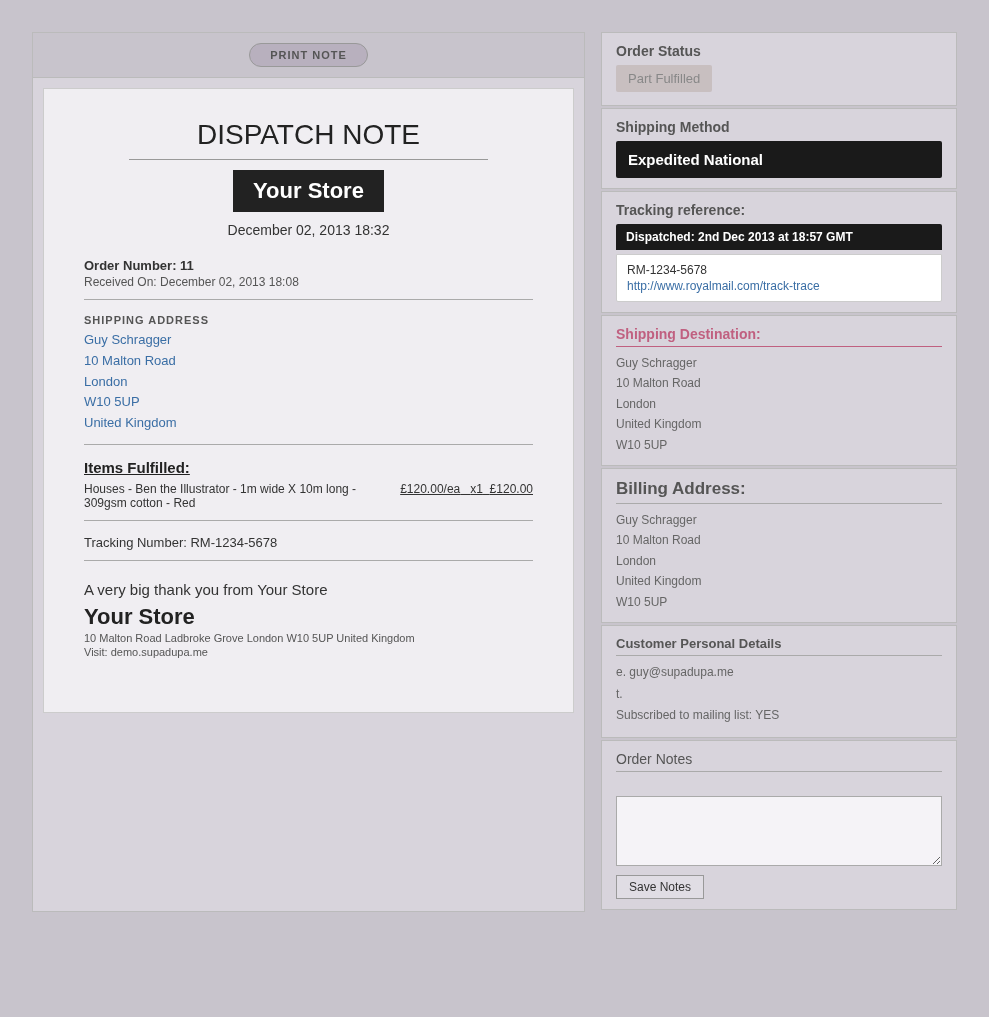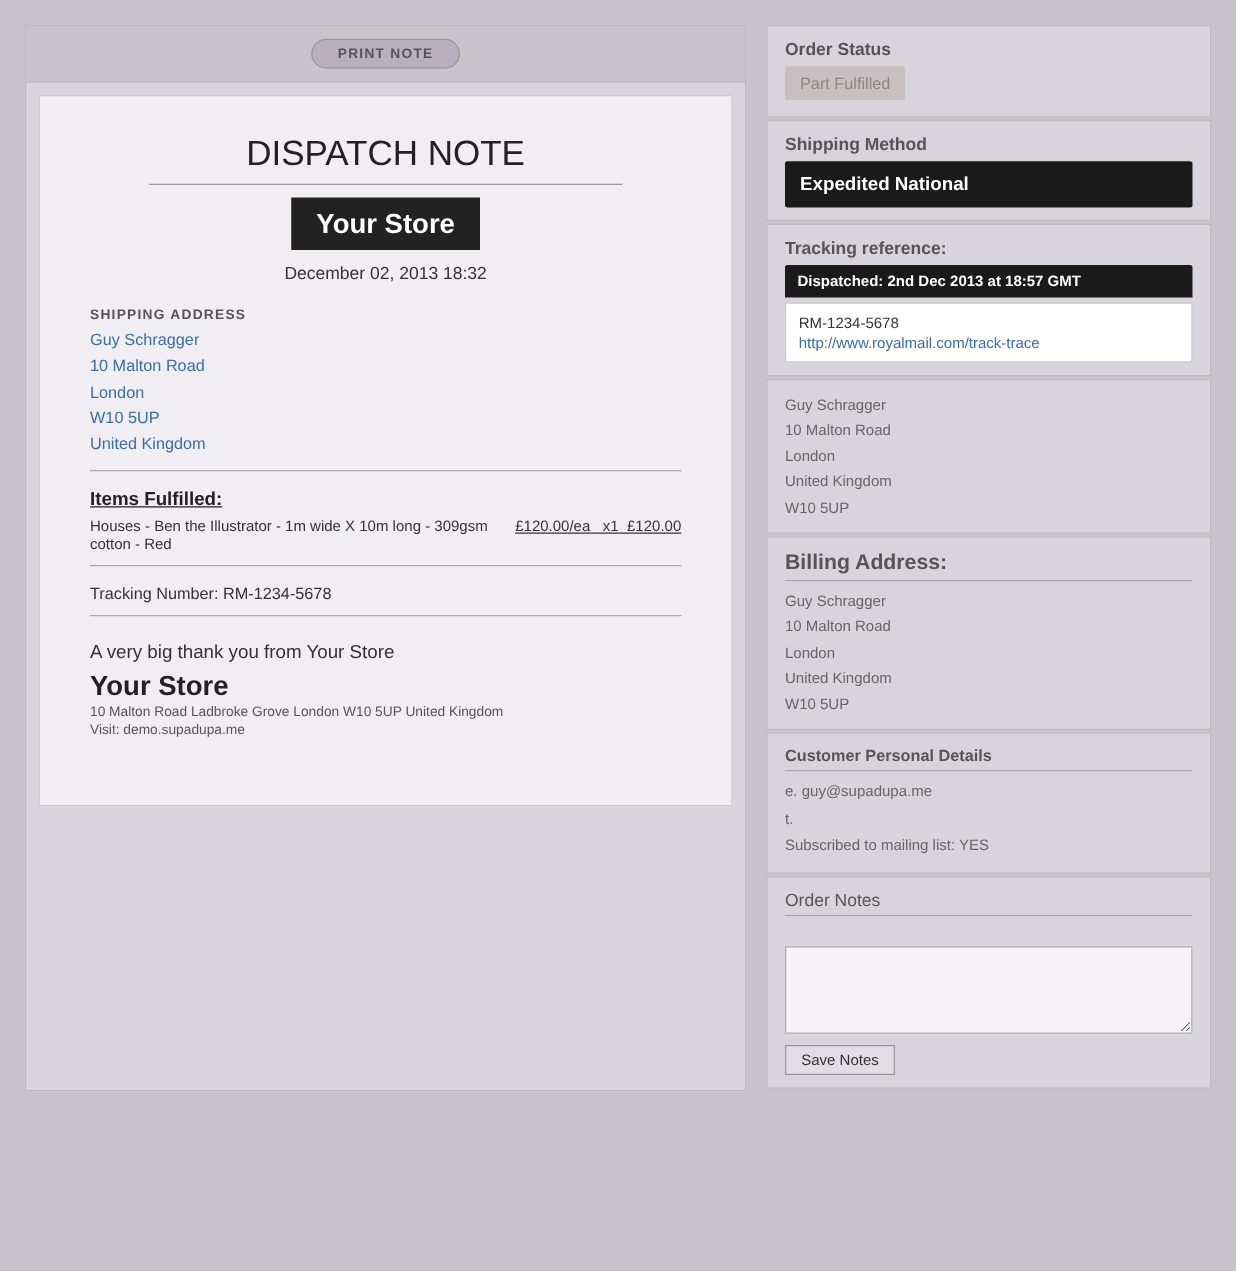--- a/index.html
+++ b/index.html
@@ -6,21 +6,21 @@
     body {
       background: #c8c4cc;
       font-family: Arial, sans-serif;
       font-size: 13px;
       color: #333;
       width: 989px;
       min-height: 1017px;
     }
     .main-layout {
       display: flex;
-      padding: 20px;
+      padding: 32px;
       gap: 16px;
     }
     
     .left-panel {
       flex: 1;
       background: #d8d4dc;
       border: 1px solid #bbb;
       padding: 0;
       min-width: 0;
     }
@@ -275,20 +275,24 @@
   <div class="left-panel">
     <div class="print-bar">
       <button class="print-btn">PRINT NOTE</button>
     </div>
     <div class="dispatch-doc">
       <div class="dispatch-title">DISPATCH NOTE</div>
       <hr class="dispatch-divider">
       <span class="store-name-box">Your Store</span>
       <div class="dispatch-date">December 02, 2013 18:32</div>
 
+      <div class="doc-section">
+        <div class="doc-label">Order Number: 11</div>
+        <div class="doc-sub">Received On: December 02, 2013 18:08</div>
+      </div>
 
       <div class="doc-section">
         <div class="shipping-address-label">SHIPPING ADDRESS</div>
         <div class="address-line">Guy Schragger</div>
         <div class="address-line">10 Malton Road</div>
         <div class="address-line">London</div>
         <div class="address-line">W10 5UP</div>
         <div class="address-line">United Kingdom</div>
       </div>
 
@@ -332,20 +336,21 @@
     <div class="right-section">
       <div class="right-section-title">Tracking reference:</div>
       <div class="tracking-ref-dispatch">Dispatched: 2nd Dec 2013 at 18:57 GMT</div>
       <div class="tracking-ref-values">
         <div>RM-1234-5678</div>
         <a href="#">http://www.royalmail.com/track-trace</a>
       </div>
     </div>
 
     <div class="right-section">
+      <div class="shipping-dest-title">Shipping Destination:</div>
       <div class="right-address-line">Guy Schragger</div>
       <div class="right-address-line">10 Malton Road</div>
       <div class="right-address-line">London</div>
       <div class="right-address-line">United Kingdom</div>
       <div class="right-address-line">W10 5UP</div>
     </div>
 
     <div class="right-section">
       <div class="billing-title">Billing Address:</div>
       <div class="right-address-line">Guy Schragger</div>

